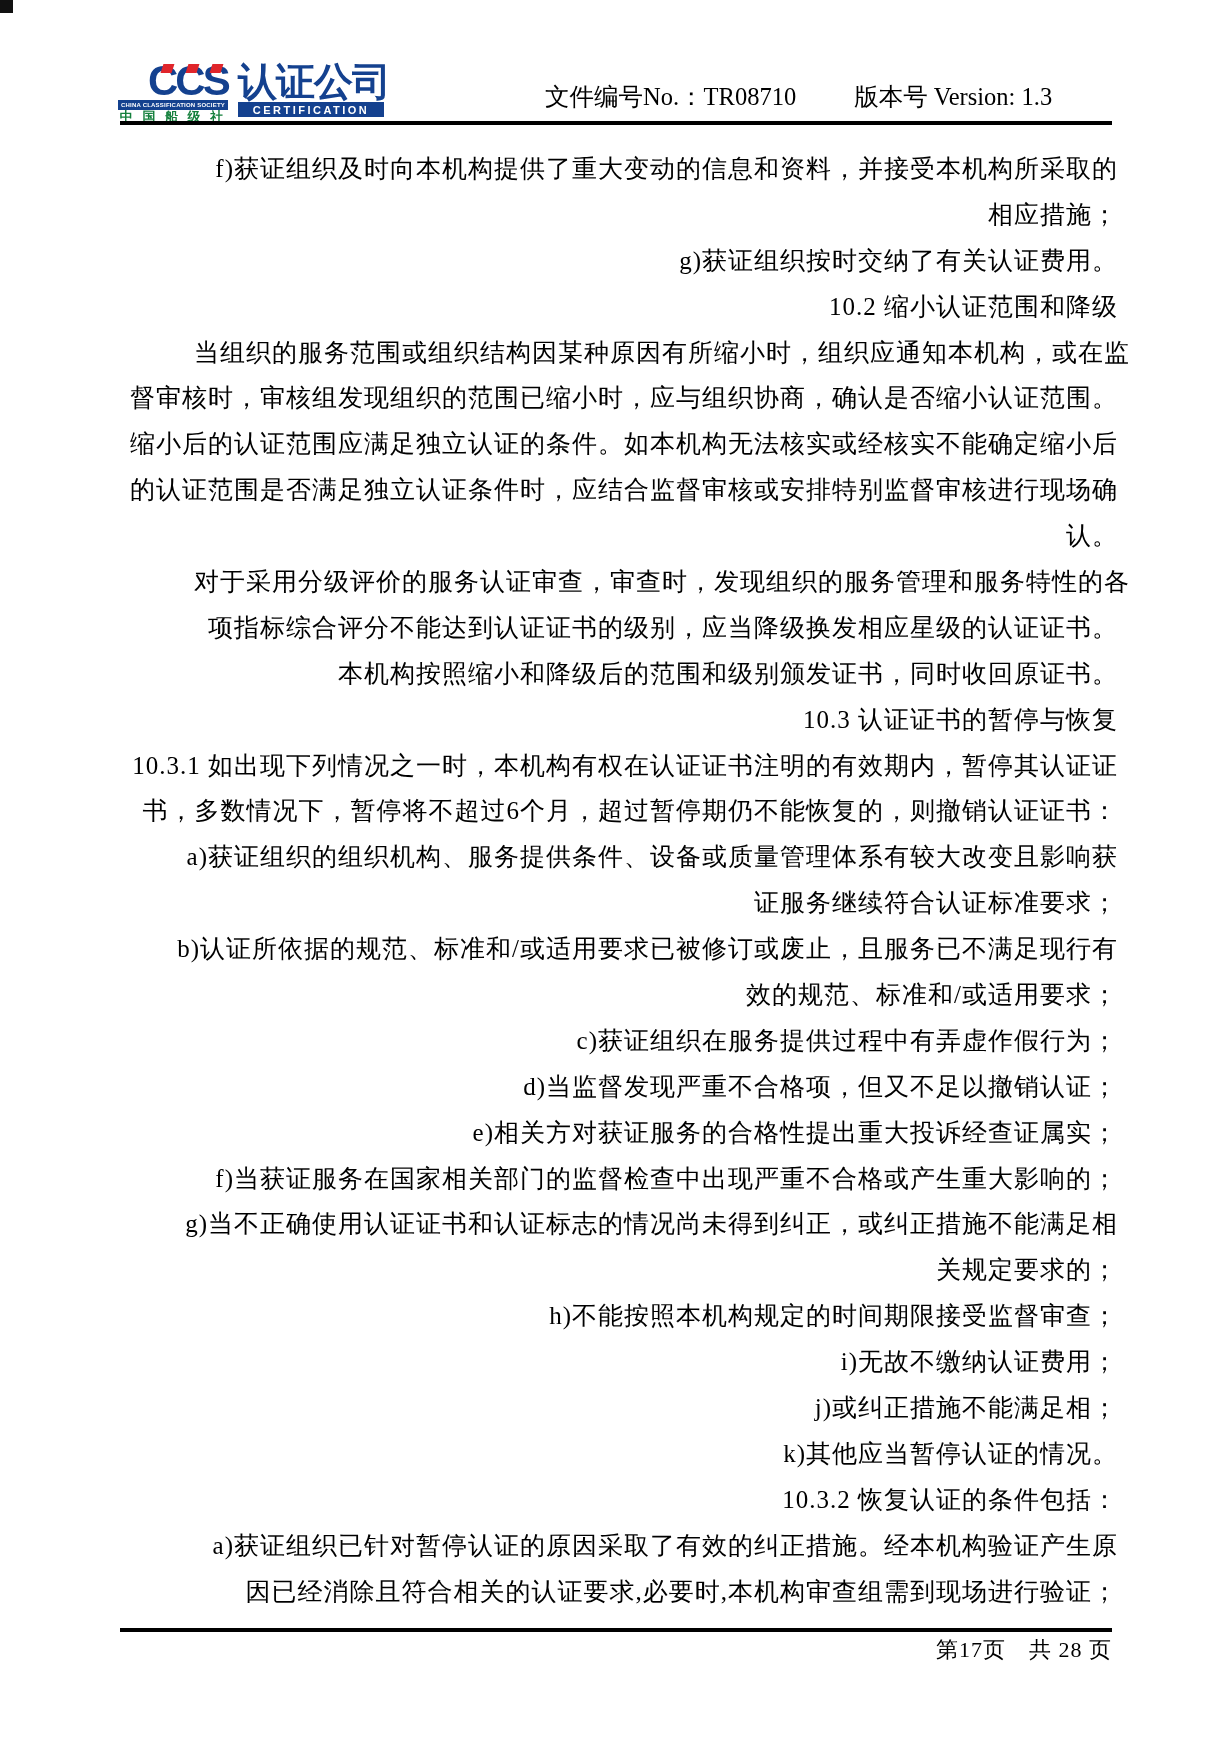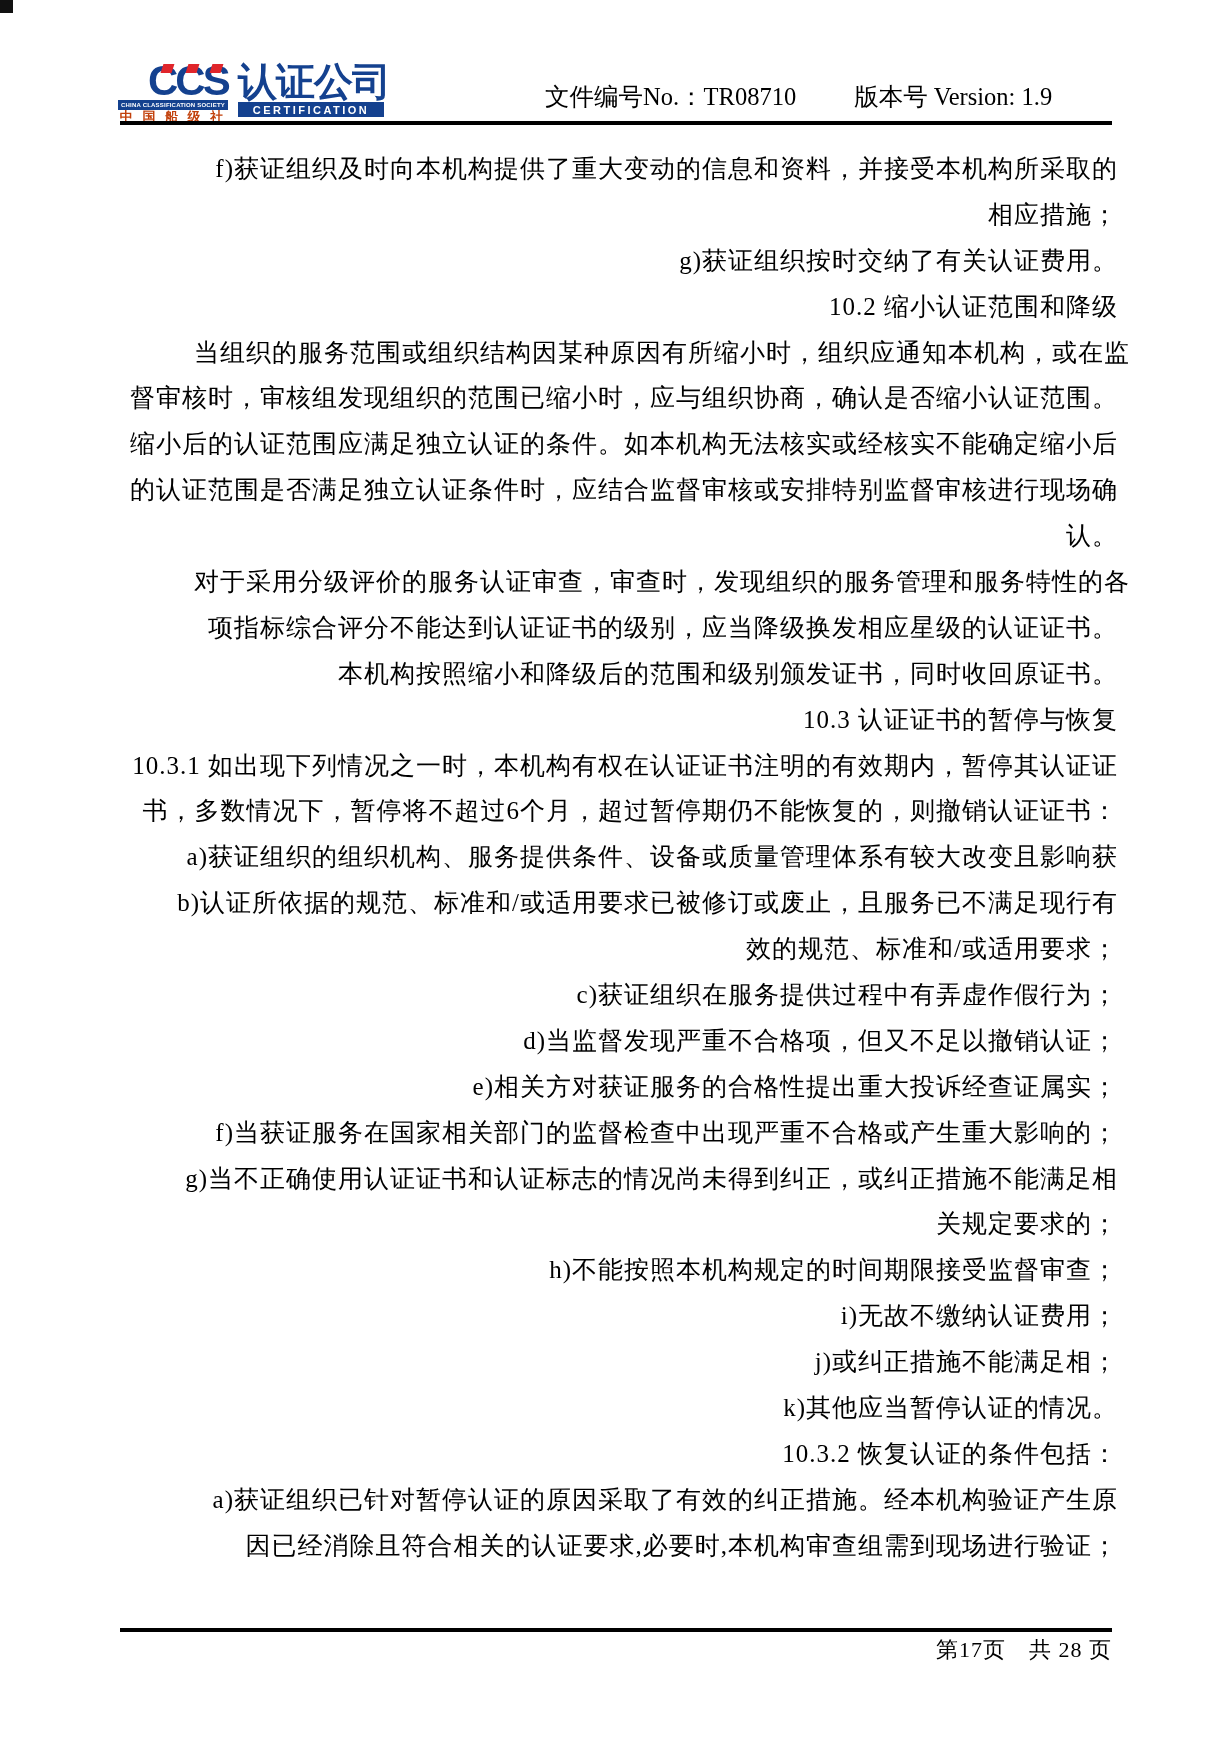--- a/index.html
+++ b/index.html
@@ -75,28 +75,28 @@
 <div class="page">
 
   <div class="corner-artifact"></div>
 
   <div class="logo">
     <div class="ccs-letters" style="color: rgb(20, 65, 143);">CCS</div>
     <div class="ccs-accent acc1" style="background: rgb(224, 37, 43);"></div>
     <div class="ccs-accent acc2" style="background: rgb(224, 37, 43);"></div>
     <div class="ccs-accent acc3" style="background: rgb(224, 37, 43);"></div>
     <div class="society-bar" style="background: rgb(20, 65, 143);">CHINA CLASSIFICATION SOCIETY</div>
-    <div class="society-cn" style="color: #c2410c;">中 国 船 级 社</div>
+    <div class="society-cn" style="color: #15803d;">中 国 船 级 社</div>
     <div class="company-cn" style="color: rgb(20, 65, 143);">认证公司</div>
     <div class="company-bar" style="background: rgb(20, 65, 143);">CERTIFICATION</div>
   </div>
 
   <div class="doc-meta">
     <span>文件编号No.：TR08710</span>
-    <span>版本号 Version: 1.9</span>
+    <span>版本号 Version: 1.3</span>
   </div>
 
   <div class="rule rule-top"></div>
 
   <div class="doc-body">
       <div class="line" style="padding-left: 74px;"><span class="lbl" style="width: 36px;">f)</span><span>获证组织及时向本机构提供了重大变动的信息和资料，并接受本机构所采取的</span></div>
       <div class="line" style="padding-left: 89px;"><span>相应措施；</span></div>
       <div class="line" style="padding-left: 74px;"><span class="lbl" style="width: 36px;">g)</span><span>获证组织按时交纳了有关认证费用。</span></div>
       <div class="line" style="padding-left: 0px;"><span>10.2 缩小认证范围和降级</span></div>
       <div class="line" style="padding-left: 71px;"><span>当组织的服务范围或组织结构因某种原因有所缩小时，组织应通知本机构，或在监</span></div>
@@ -104,20 +104,21 @@
       <div class="line" style="padding-left: 0px;"><span>缩小后的认证范围应满足独立认证的条件。如本机构无法核实或经核实不能确定缩小后</span></div>
       <div class="line" style="padding-left: 0px;"><span>的认证范围是否满足独立认证条件时，应结合监督审核或安排特别监督审核进行现场确</span></div>
       <div class="line" style="padding-left: 0px;"><span>认。</span></div>
       <div class="line" style="padding-left: 71px;"><span>对于采用分级评价的服务认证审查，审查时，发现组织的服务管理和服务特性的各</span></div>
       <div class="line" style="padding-left: 0px;"><span>项指标综合评分不能达到认证证书的级别，应当降级换发相应星级的认证证书。</span></div>
       <div class="line" style="padding-left: 71px;"><span>本机构按照缩小和降级后的范围和级别颁发证书，同时收回原证书。</span></div>
       <div class="line" style="padding-left: 0px;"><span>10.3 认证证书的暂停与恢复</span></div>
       <div class="line" style="padding-left: 0px;"><span>10.3.1 如出现下列情况之一时，本机构有权在认证证书注明的有效期内，暂停其认证证</span></div>
       <div class="line" style="padding-left: 0px;"><span>书，多数情况下，暂停将不超过6个月，超过暂停期仍不能恢复的，则撤销认证证书：</span></div>
       <div class="line" style="padding-left: 47px;"><span>a)获证组织的组织机构、服务提供条件、设备或质量管理体系有较大改变且影响获</span></div>
+      <div class="line" style="padding-left: 0px;"><span>证服务继续符合认证标准要求；</span></div>
       <div class="line" style="padding-left: 47px;"><span>b)认证所依据的规范、标准和/或适用要求已被修订或废止，且服务已不满足现行有</span></div>
       <div class="line" style="padding-left: 0px;"><span>效的规范、标准和/或适用要求；</span></div>
       <div class="line" style="padding-left: 47px;"><span>c)获证组织在服务提供过程中有弄虚作假行为；</span></div>
       <div class="line" style="padding-left: 47px;"><span>d)当监督发现严重不合格项，但又不足以撤销认证；</span></div>
       <div class="line" style="padding-left: 47px;"><span>e)相关方对获证服务的合格性提出重大投诉经查证属实；</span></div>
       <div class="line" style="padding-left: 47px;"><span>f)当获证服务在国家相关部门的监督检查中出现严重不合格或产生重大影响的；</span></div>
       <div class="line" style="padding-left: 47px;"><span>g)当不正确使用认证证书和认证标志的情况尚未得到纠正，或纠正措施不能满足相</span></div>
       <div class="line" style="padding-left: 0px;"><span>关规定要求的；</span></div>
       <div class="line" style="padding-left: 47px;"><span>h)不能按照本机构规定的时间期限接受监督审查；</span></div>
       <div class="line" style="padding-left: 47px;"><span>i)无故不缴纳认证费用；</span></div>

